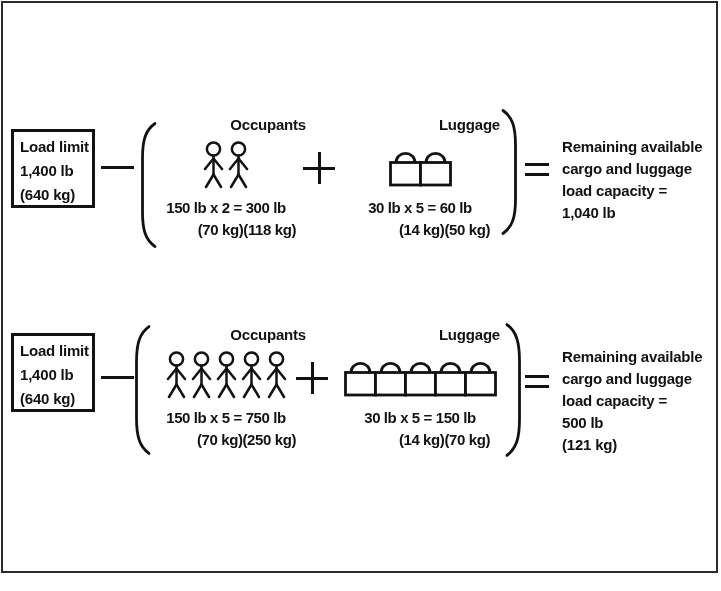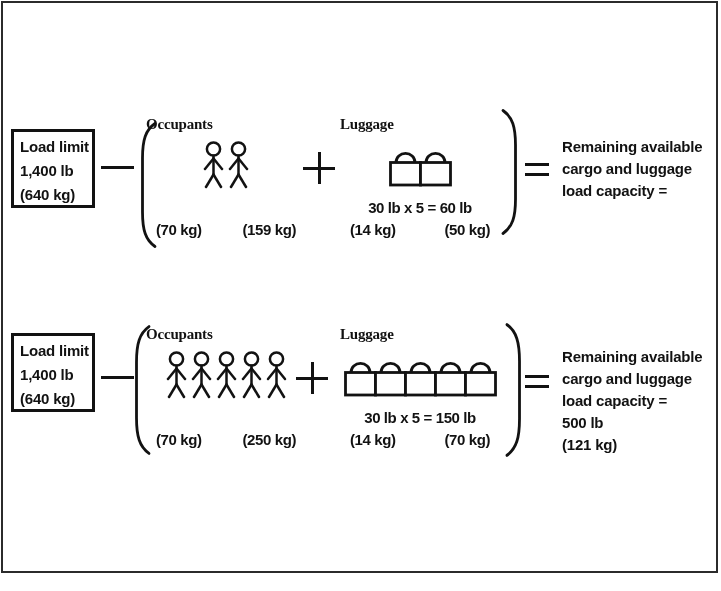--- a/index.html
+++ b/index.html
@@ -28,37 +28,37 @@
   .paren { position:absolute; }
   .paren svg { display:block; }
   .paren-open  { left:138px; top:13px; }
   .paren-close { left:500px; top:0px; }
   .r2 .paren-open  { left:132px; top:6px; }
   .r2 .paren-close { left:504px; top:4px; }
 
   .group { position:absolute; top:0; width:160px; height:150px; }
   .occ-group { left:146px; }
   .lug-group { left:340px; }
-  .group-label { position:absolute; top:8px; left:0; width:100%; text-align:left; letter-spacing:-0.2px;font-family:Liberation Serif, serif; }
+  .group-label { position:absolute; top:8px; left:0; width:100%; text-align:right; letter-spacing:-0.2px; }
   .figures {
     position:absolute; top:33px; left:0; width:100%; height:48px;
     display:flex; justify-content:center; align-items:flex-start;
   }
   .cases {
     position:absolute; top:42px; left:0; width:100%; height:38px;
     display:flex; justify-content:center; align-items:flex-start;
   }
   .case + .case { margin-left:-3px; }
   .equation {
     position:absolute; top:91px; left:-20px; width:200px; text-align:center;
     white-space:nowrap; letter-spacing:-0.4px;
   }
   .kg-line {
     position:absolute; top:113px; left:10px; right:10px;
-    display:flex; justify-content:space-between; letter-spacing:-0.4px;
+    display:flex; justify-content:flex-end; letter-spacing:-0.4px;
   }
   .plus-sign { position:absolute; left:303px; top:44px; width:32px; height:32px; }
   .r2 .plus-sign { left:296px; }
   .plus-sign::before { content:""; position:absolute; left:0; top:14.5px; width:32px; height:3px; background:#121212; }
   .plus-sign::after  { content:""; position:absolute; left:14.5px; top:0; width:3px; height:32px; background:#121212; }
 
   .equals-sign {
     position:absolute; left:525px; top:55px; width:24px; height:13px;
     border-top:3px solid #121212; border-bottom:3px solid #121212; box-sizing:border-box;
   }
@@ -118,23 +118,24 @@
             <svg width="25" height="48" viewBox="0 0 24 48">
               <use href="#stickman-shape"></use>
             </svg>
           </span>
         <span class="stickman">
             <svg width="25" height="48" viewBox="0 0 24 48">
               <use href="#stickman-shape"></use>
             </svg>
           </span>
       </div>
+      <div class="equation">150 lb x 2 = 300 lb</div>
       <div class="kg-line">
         <span>(70 kg)</span>
-        <span>(159 kg)</span>
+        <span>(118 kg)</span>
       </div>
     </div>
 
     <div class="plus-sign"></div>
 
     <div class="group lug-group">
       <div class="group-label">Luggage</div>
       <div class="cases">
         <span class="case">
             <svg width="33" height="37" viewBox="0 0 33 37">
@@ -159,20 +160,21 @@
           <use href="#paren-close-shape"></use>
         </svg>
     </div>
 
     <div class="equals-sign"></div>
 
     <div class="result">
       <div>Remaining available</div>
       <div>cargo and luggage</div>
       <div>load capacity =</div>
+      <div>1,040 lb</div>
     </div>
   </section>
 
   <section class="row r2">
     <div class="load-box">
       <div>Load limit</div>
       <div>1,400 lb</div>
       <div>(640 kg)</div>
     </div>
 
@@ -206,20 +208,21 @@
             <svg width="25" height="48" viewBox="0 0 24 48">
               <use href="#stickman-shape"></use>
             </svg>
           </span>
         <span class="stickman">
             <svg width="25" height="48" viewBox="0 0 24 48">
               <use href="#stickman-shape"></use>
             </svg>
           </span>
       </div>
+      <div class="equation">150 lb x 5 = 750 lb</div>
       <div class="kg-line">
         <span>(70 kg)</span>
         <span>(250 kg)</span>
       </div>
     </div>
 
     <div class="plus-sign"></div>
 
     <div class="group lug-group">
       <div class="group-label">Luggage</div>

